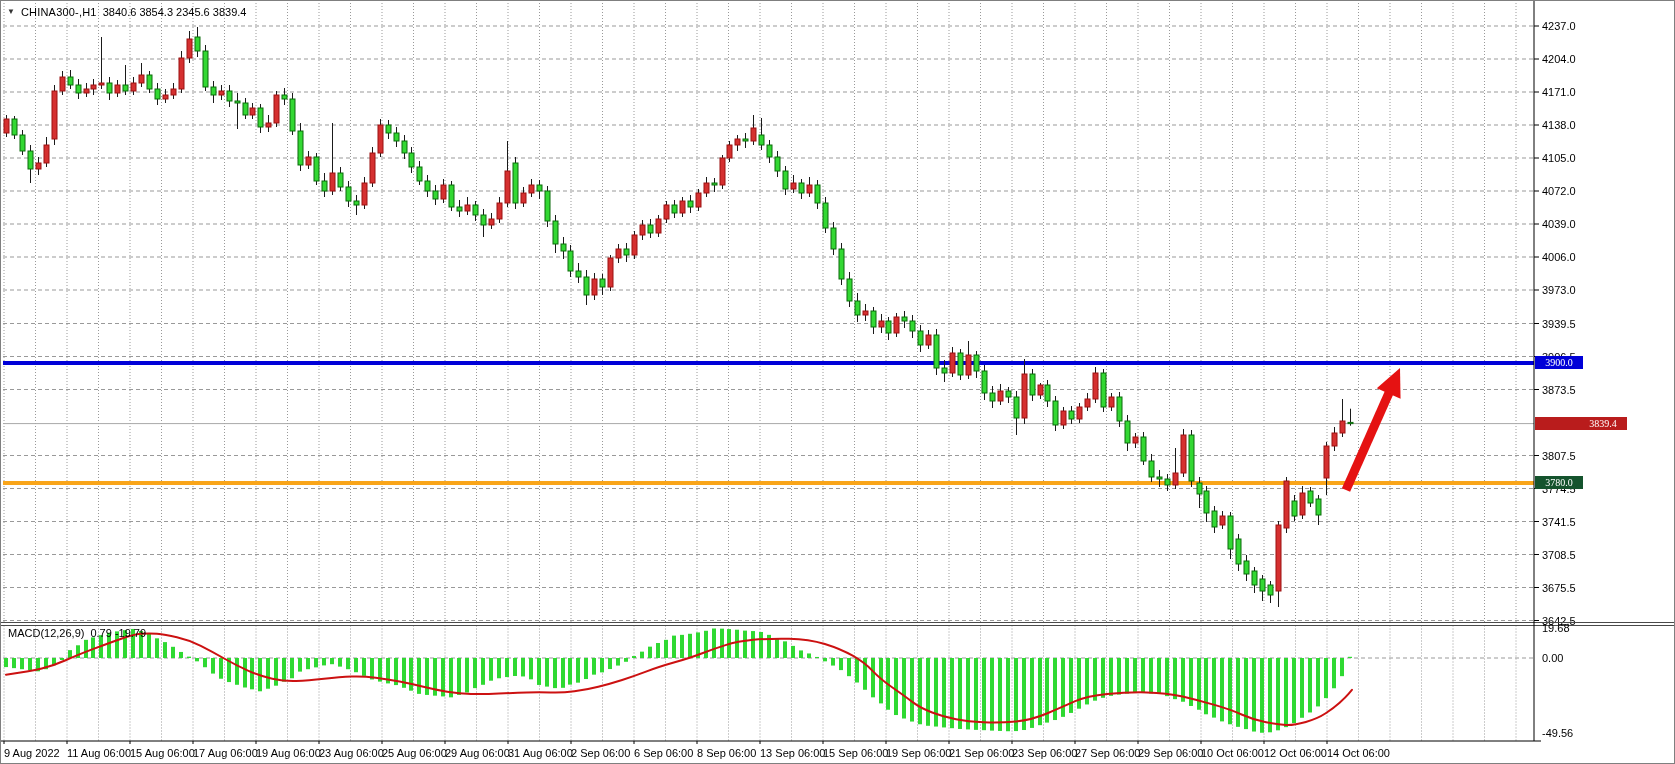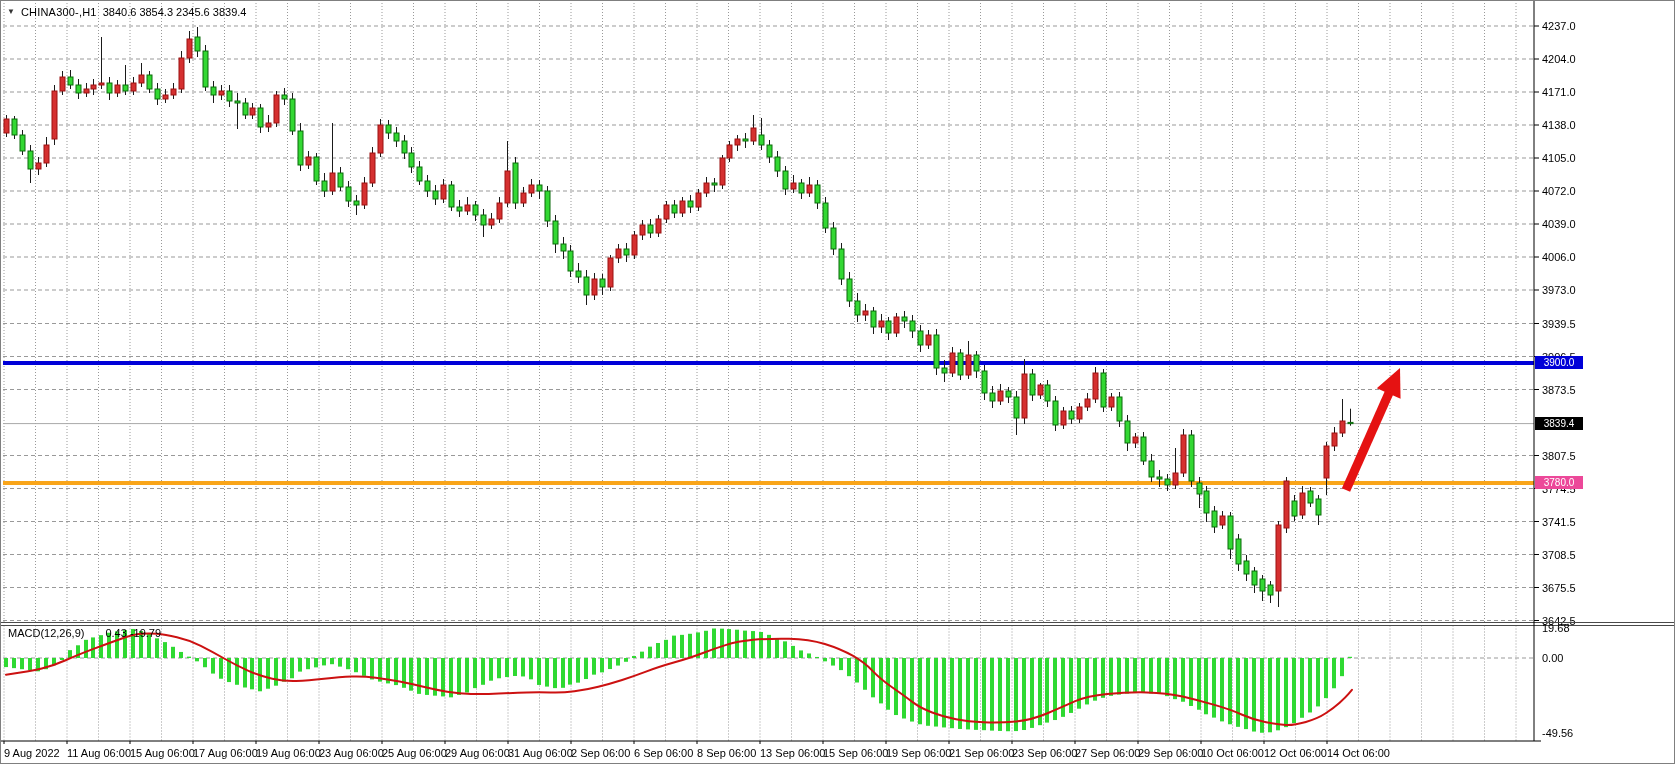--- a/index.html
+++ b/index.html
@@ -1,25 +1,25 @@
 <!DOCTYPE html>
 <html><head>
 <meta charset="utf-8">
 <style>
   html,body{margin:0;padding:0;background:#d8d8d8;font-family:"Liberation Sans",sans-serif;}
   #window{position:relative;width:1675px;height:764px;background:#ffffff;border:1px solid #7f7f7f;box-sizing:border-box;overflow:hidden;}
   #chart-svg{position:absolute;left:0;top:0;}
   .title-bar{position:absolute;left:6px;top:3px;height:16px;display:flex;align-items:center;gap:6px;font-size:11px;color:#000;white-space:nowrap;z-index:5;}
   .collapse{font-size:8px;color:#333;cursor:pointer;line-height:10px;}
   .sym{font-weight:normal;letter-spacing:.2px;}
-  .indicator-label{position:absolute;left:7px;top:626px;font-size:11px;color:#000;white-space:nowrap;z-index:5;display:flex;gap:21px;}
-  .price-badge{position:absolute;left:1534px;width:48px;height:13px;font-size:10px;line-height:13px;text-align:center;color:#fff;z-index:6;}
+  .indicator-label{position:absolute;left:7px;top:626px;font-size:11px;color:#000;white-space:nowrap;z-index:5;display:flex;gap:6px;}
+  .price-badge{position:absolute;left:1534px;width:48px;height:13px;font-size:10px;line-height:13px;text-align:center;color:#fff;z-index:6;font-family:Liberation Serif, serif;}
   .badge-res{background:#0000d8;}
-  .badge-cur{background:#000000;}
-  .badge-sup{background:#ec4899;}
+  .badge-cur{background:#b91c1c;padding-left:44px;}
+  .badge-sup{background:#14532d;}
 </style>
 </head>
 <body>
 
 <div id="window">
   <svg id="chart-svg" width="1675" height="764">
       <line x1="3" y1="2" x2="3" y2="621.5" stroke="#999999" stroke-width="1" stroke-dasharray="1,2"></line>
       <line x1="3" y1="624.5" x2="3" y2="740" stroke="#999999" stroke-width="1" stroke-dasharray="1,2"></line>
       <line x1="34.5" y1="2" x2="34.5" y2="621.5" stroke="#999999" stroke-width="1" stroke-dasharray="1,2"></line>
       <line x1="34.5" y1="624.5" x2="34.5" y2="740" stroke="#999999" stroke-width="1" stroke-dasharray="1,2"></line>
@@ -746,19 +746,19 @@
     </svg>
 
   <div class="title-bar">
     <span class="collapse">▼</span>
     <span class="sym">CHINA300-,H1</span>
     <span>3840.6 3854.3 2345.6 3839.4</span>
   </div>
 
   <div class="indicator-label">
     <span>MACD(12,26,9)</span>
-    <span>0.43 -19.79</span>
+    <span>0.79 -19.79</span>
   </div>
 
   <div class="price-badge badge-res" id="badge-res" style="top: 355px;">3900.0</div>
   <div class="price-badge badge-cur" id="badge-cur" style="top: 415.6px;">3839.4</div>
   <div class="price-badge badge-sup" id="badge-sup" style="top: 475px;">3780.0</div>
 </div>
 
 </body></html>

